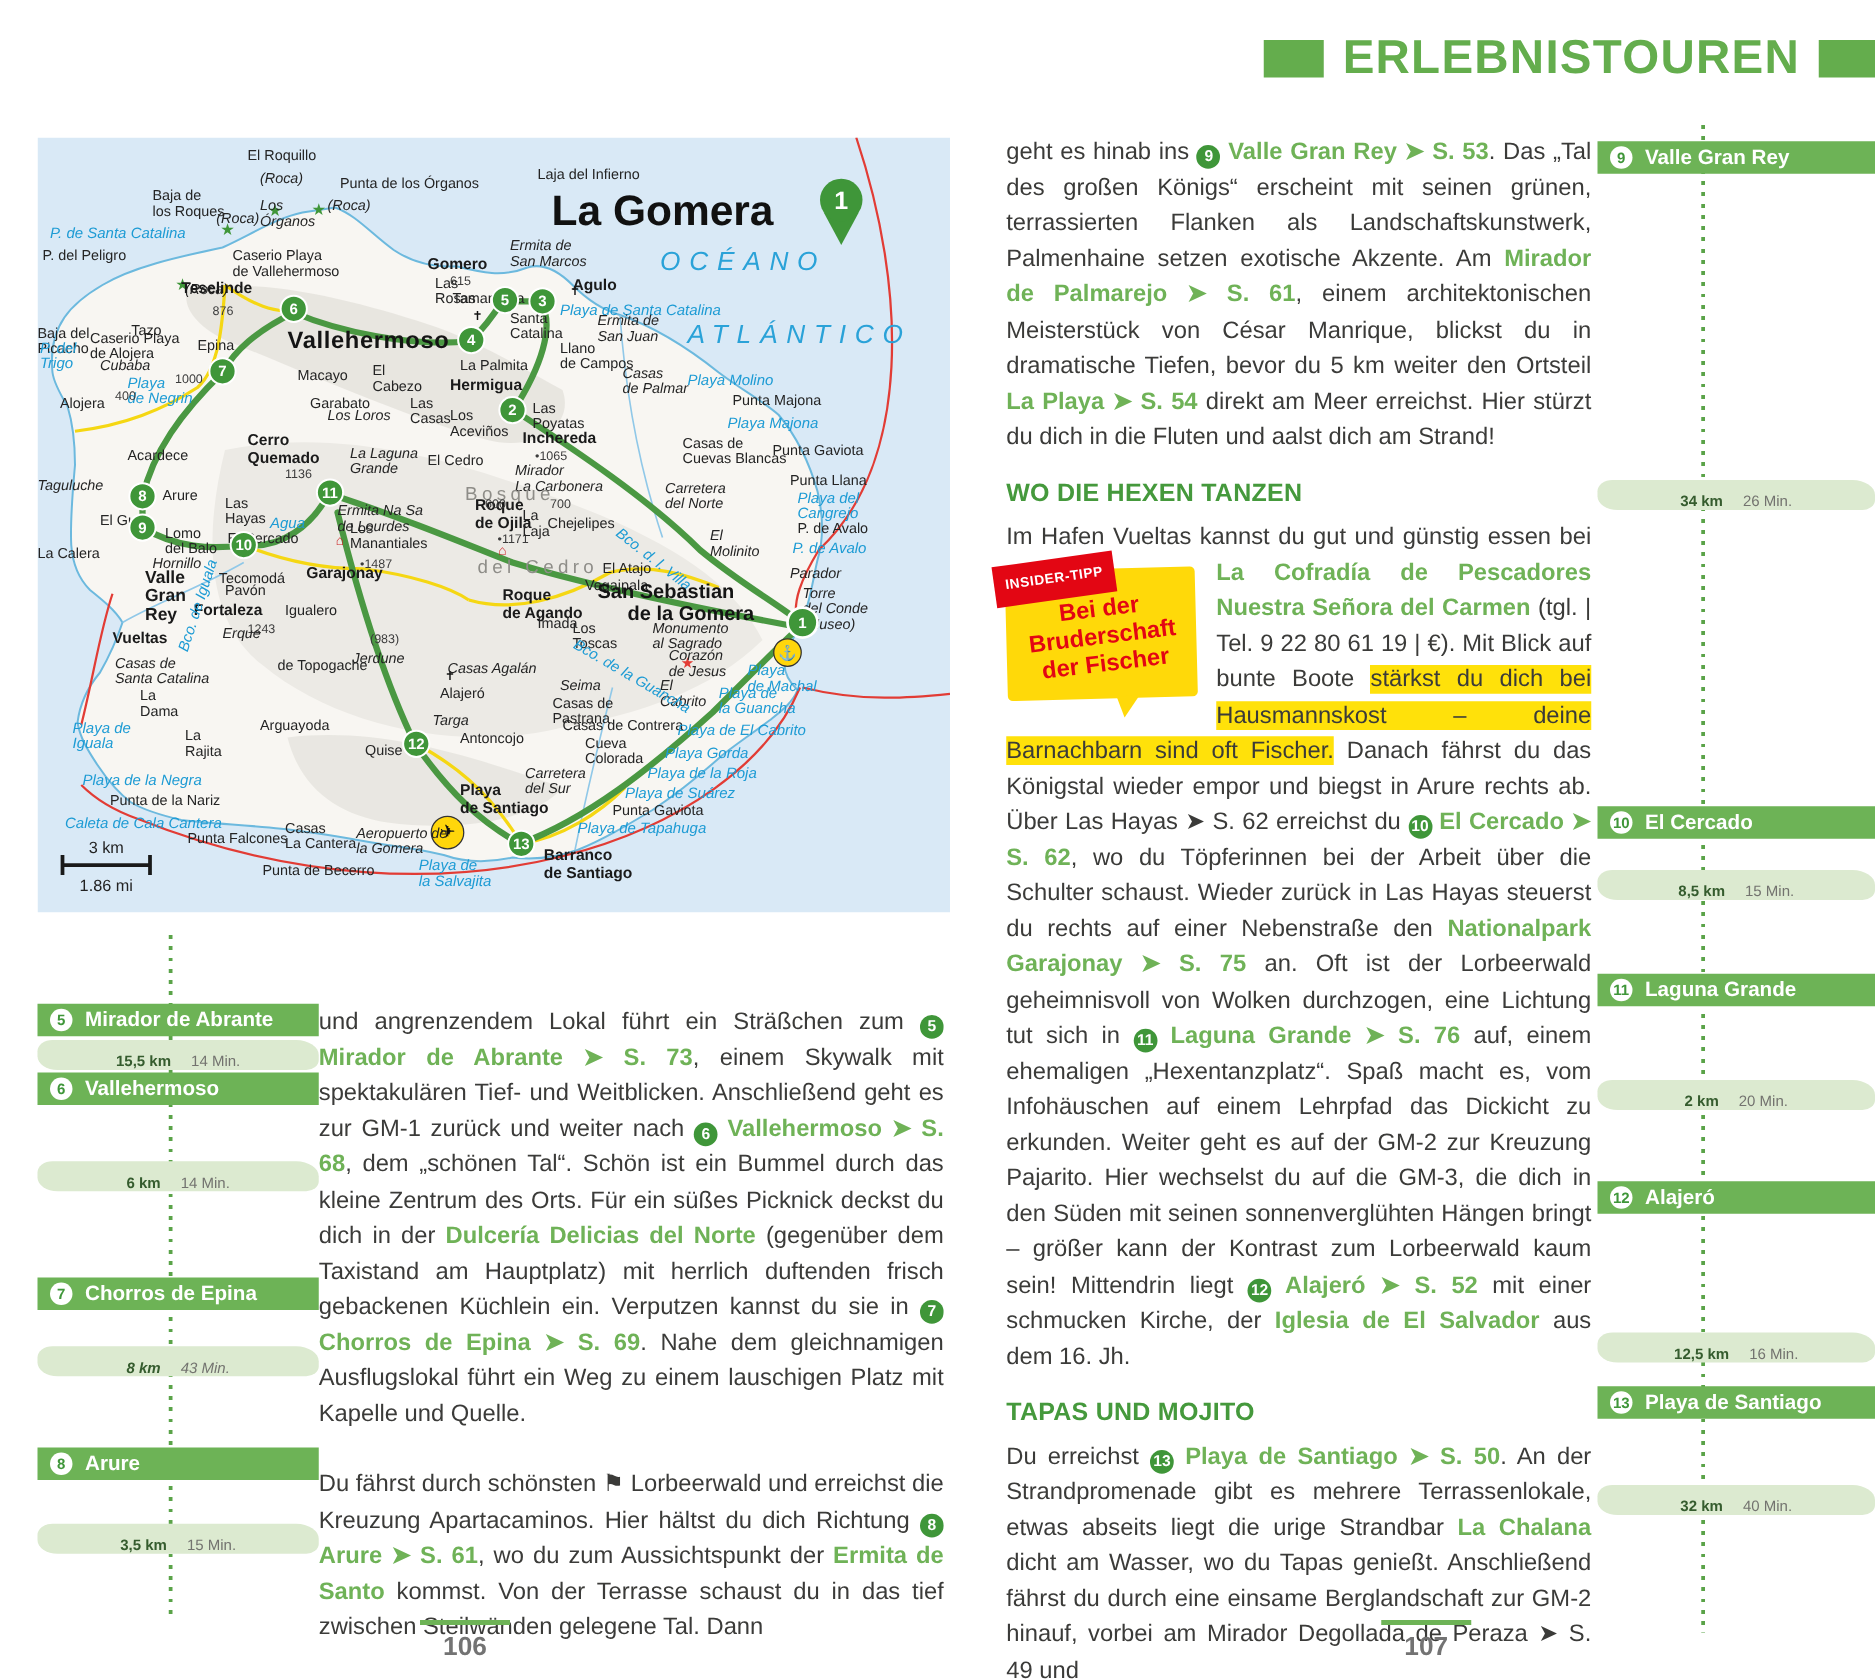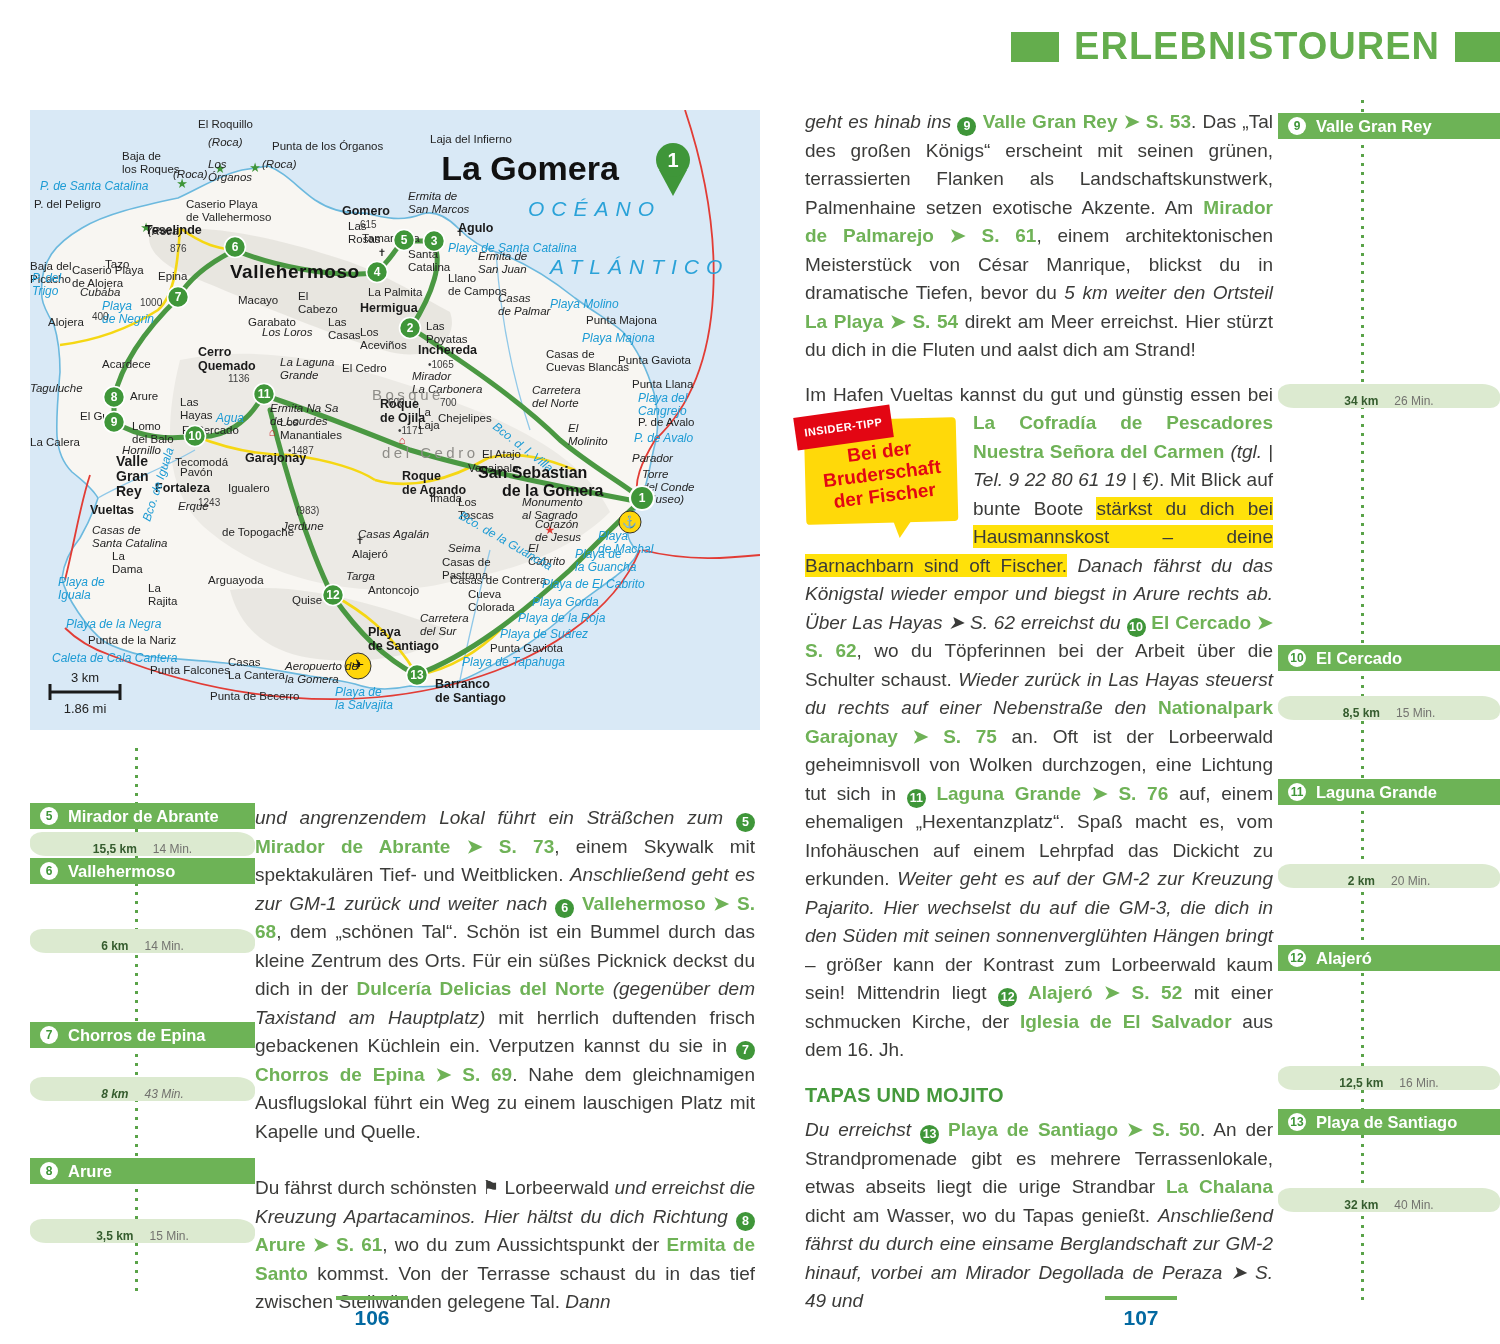--- a/index.html
+++ b/index.html
@@ -48,21 +48,21 @@
   .ld{font-weight:bold;color:#355c2e}
   .lt{color:#73736f}
 
   
   .bodytext{font-size:19px;line-height:28.5px;text-align:justify;color:#3b3b39}
   .bodytext p{margin:0 0 16px}
   #mid-col{position:absolute;left:255px;top:804px;width:500px;height:545px;overflow:hidden}
   #mid-col p:first-child{margin-bottom:28px}
   #right-col{position:absolute;left:805px;top:108px;width:468px;height:1190px}
   .colhead{color:#45993c;font-weight:bold;font-size:20px;margin:6px 0 7px;letter-spacing:.2px}
-  .seg-i{font-style:italic}
+  .seg-i{}
   .seg-g{color:#6fb257;font-weight:bold}
   .seg-hl{background:#ffe10a;padding:1px 0}
   .inb{display:inline-block;width:19px;height:19px;border-radius:50%;background:#3f9639;
        color:#fff;font-size:12.5px;font-weight:bold;line-height:19px;text-align:center;
        vertical-align:-2px;font-style:normal}
   .flagsym{font-size:19px;font-style:normal}
 
   
   .tip{float:left;width:152px;height:118px;margin:6px 16px 10px 0;position:relative}
   .tip-bubble{position:absolute;left:0;top:4px;right:0;bottom:10px;background:#ffd909;
@@ -72,21 +72,21 @@
               border-left:4px solid transparent;transform:rotate(-6deg)}
   .tip-ribbon{position:absolute;top:-4px;left:-10px;background:#e30613;color:#fff;
               font-size:11px;font-weight:bold;padding:2px 9px;transform:rotate(-8deg);
               letter-spacing:.5px;z-index:2}
   .tip-text{position:absolute;top:26px;left:4px;right:2px;color:#e30613;font-weight:bold;
             font-size:19px;line-height:22px;transform:rotate(-7deg);text-align:center}
 
   
   .pg{position:absolute;width:72px;text-align:center}
   .pgline{height:4px;background:#6db356;margin-bottom:6px}
-  .pgnum{font-weight:bold;font-size:21px;color:#0369a1}
+  .pgnum{font-weight:bold;font-size:21px;color:#737373}
   #pg-left{left:336px;top:1296px}
   #pg-right{left:1105px;top:1296px}
 </style>
 </head>
 <body>
 
 <div class="hdr">
   <div class="hdr-bar"></div>
   <div class="hdr-title">ERLEBNISTOUREN</div>
   <div class="hdr-bar right"></div>
@@ -479,20 +479,21 @@
     </div>
   </div>
 
 <div id="mid-col" class="bodytext">
   <p><span class="seg-i">und angrenzendem Lokal führt ein Sträßchen zum </span><span class="inb">5</span><span class="seg-g"> Mirador de Abrante ➤ S. 73</span><span class="seg-n">, einem Skywalk mit spektakulären Tief- und Weitblicken. </span><span class="seg-i">Anschließend geht es zur GM-1 zurück und weiter nach </span><span class="inb">6</span><span class="seg-g"> Vallehermoso ➤ S. 68</span><span class="seg-n">, dem „schönen Tal“. Schön ist ein Bummel durch das kleine Zentrum des Orts. Für ein süßes Picknick deckst du dich in der </span><span class="seg-g">Dulcería Delicias del Norte</span><span class="seg-n"> </span><span class="seg-i">(gegenüber dem Taxistand am Hauptplatz)</span><span class="seg-n"> mit herrlich duftenden frisch gebackenen Küchlein ein. Verputzen kannst du sie in </span><span class="inb">7</span><span class="seg-g"> Chorros de Epina ➤ S. 69</span><span class="seg-n">. Nahe dem gleichnamigen Ausflugslokal führt ein Weg zu einem lauschigen Platz mit Kapelle und Quelle.</span></p>
   <p><span class="seg-n">Du fährst durch schönsten </span><span class="flagsym">⚑</span><span class="seg-n"> Lorbeerwald </span><span class="seg-i">und erreichst die Kreuzung Apartacaminos. Hier hältst du dich Richtung </span><span class="inb">8</span><span class="seg-g"> Arure ➤ S. 61</span><span class="seg-n">, wo du zum Aussichtspunkt der </span><span class="seg-g">Ermita de Santo</span><span class="seg-n"> kommst. Von der Terrasse schaust du in das tief zwischen Steilwänden gelegene Tal. </span><span class="seg-i">Dann</span></p>
 </div>
 
 <div id="right-col" class="bodytext">
   <p><span class="seg-i">geht es hinab ins </span><span class="inb">9</span><span class="seg-g"> Valle Gran Rey ➤ S. 53</span><span class="seg-n">. Das „Tal des großen Königs“ erscheint mit seinen grünen, terrassierten Flanken als Landschaftskunstwerk, Palmenhaine setzen exotische Akzente. Am </span><span class="seg-g">Mirador de Palmarejo ➤ S. 61</span><span class="seg-n">, einem architektonischen Meisterstück von César Manrique, blickst du in dramatische Tiefen, bevor du </span><span class="seg-i">5 km weiter den Ortsteil </span><span class="seg-g">La Playa ➤ S. 54</span><span class="seg-n"> direkt am Meer erreichst. Hier stürzt du dich in die Fluten und aalst dich am Strand!</span></p>
+  <div class="colhead">WO DIE HEXEN TANZEN</div>
   <p><span class="seg-n">Im Hafen Vueltas kannst du gut und günstig essen bei </span><span class="tip" style="display: block;">
         <span class="tip-bubble" style="display: block;"></span>
         <span class="tip-ribbon" style="display: inline-block;">INSIDER-TIPP</span>
         <span class="tip-text" style="display: block;">Bei der<br>Bruderschaft<br>der Fischer</span>
       </span><span class="seg-g">La Cofradía de Pescadores Nuestra Señora del Carmen </span><span class="seg-i">(tgl. | Tel. 9 22 80 61 19 | €)</span><span class="seg-n">. Mit Blick auf bunte Boote </span><span class="seg-hl">stärkst du dich bei Hausmannskost – deine Barnachbarn sind oft Fischer.</span><span class="seg-i"> Danach fährst du das Königstal wieder empor und biegst in Arure rechts ab. Über Las Hayas ➤ S. 62 erreichst du </span><span class="inb">10</span><span class="seg-g"> El Cercado ➤ S. 62</span><span class="seg-n">, wo du Töpferinnen bei der Arbeit über die Schulter schaust. </span><span class="seg-i">Wieder zurück in Las Hayas steuerst du rechts auf einer Nebenstraße den </span><span class="seg-g">Nationalpark Garajonay ➤ S. 75</span><span class="seg-n"> an. Oft ist der Lorbeerwald geheimnisvoll von Wolken durchzogen, eine Lichtung tut sich in </span><span class="inb">11</span><span class="seg-g"> Laguna Grande ➤ S. 76</span><span class="seg-n"> auf, einem ehemaligen „Hexentanzplatz“. Spaß macht es, vom Infohäuschen auf einem Lehrpfad das Dickicht zu erkunden. </span><span class="seg-i">Weiter geht es auf der GM-2 zur Kreuzung Pajarito. Hier wechselst du auf die GM-3, die dich in den Süden mit seinen sonnenverglühten Hängen bringt</span><span class="seg-n"> – größer kann der Kontrast zum Lorbeerwald kaum sein! Mittendrin liegt </span><span class="inb">12</span><span class="seg-g"> Alajeró ➤ S. 52</span><span class="seg-n"> mit einer schmucken Kirche, der </span><span class="seg-g">Iglesia de El Salvador</span><span class="seg-n"> aus dem 16. Jh.</span></p>
   <div class="colhead">TAPAS UND MOJITO</div>
   <p><span class="seg-i">Du erreichst </span><span class="inb">13</span><span class="seg-g"> Playa de Santiago ➤ S. 50</span><span class="seg-n">. An der Strandpromenade gibt es mehrere Terrassenlokale, etwas abseits liegt die urige Strandbar </span><span class="seg-g">La Chalana</span><span class="seg-n"> dicht am Wasser, wo du Tapas genießt. </span><span class="seg-i">Anschließend fährst du durch eine einsame Berglandschaft zur GM-2 hinauf, vorbei am Mirador Degollada de Peraza ➤ S. 49 und</span></p>
 </div>
 
 <div class="pg" id="pg-left">

